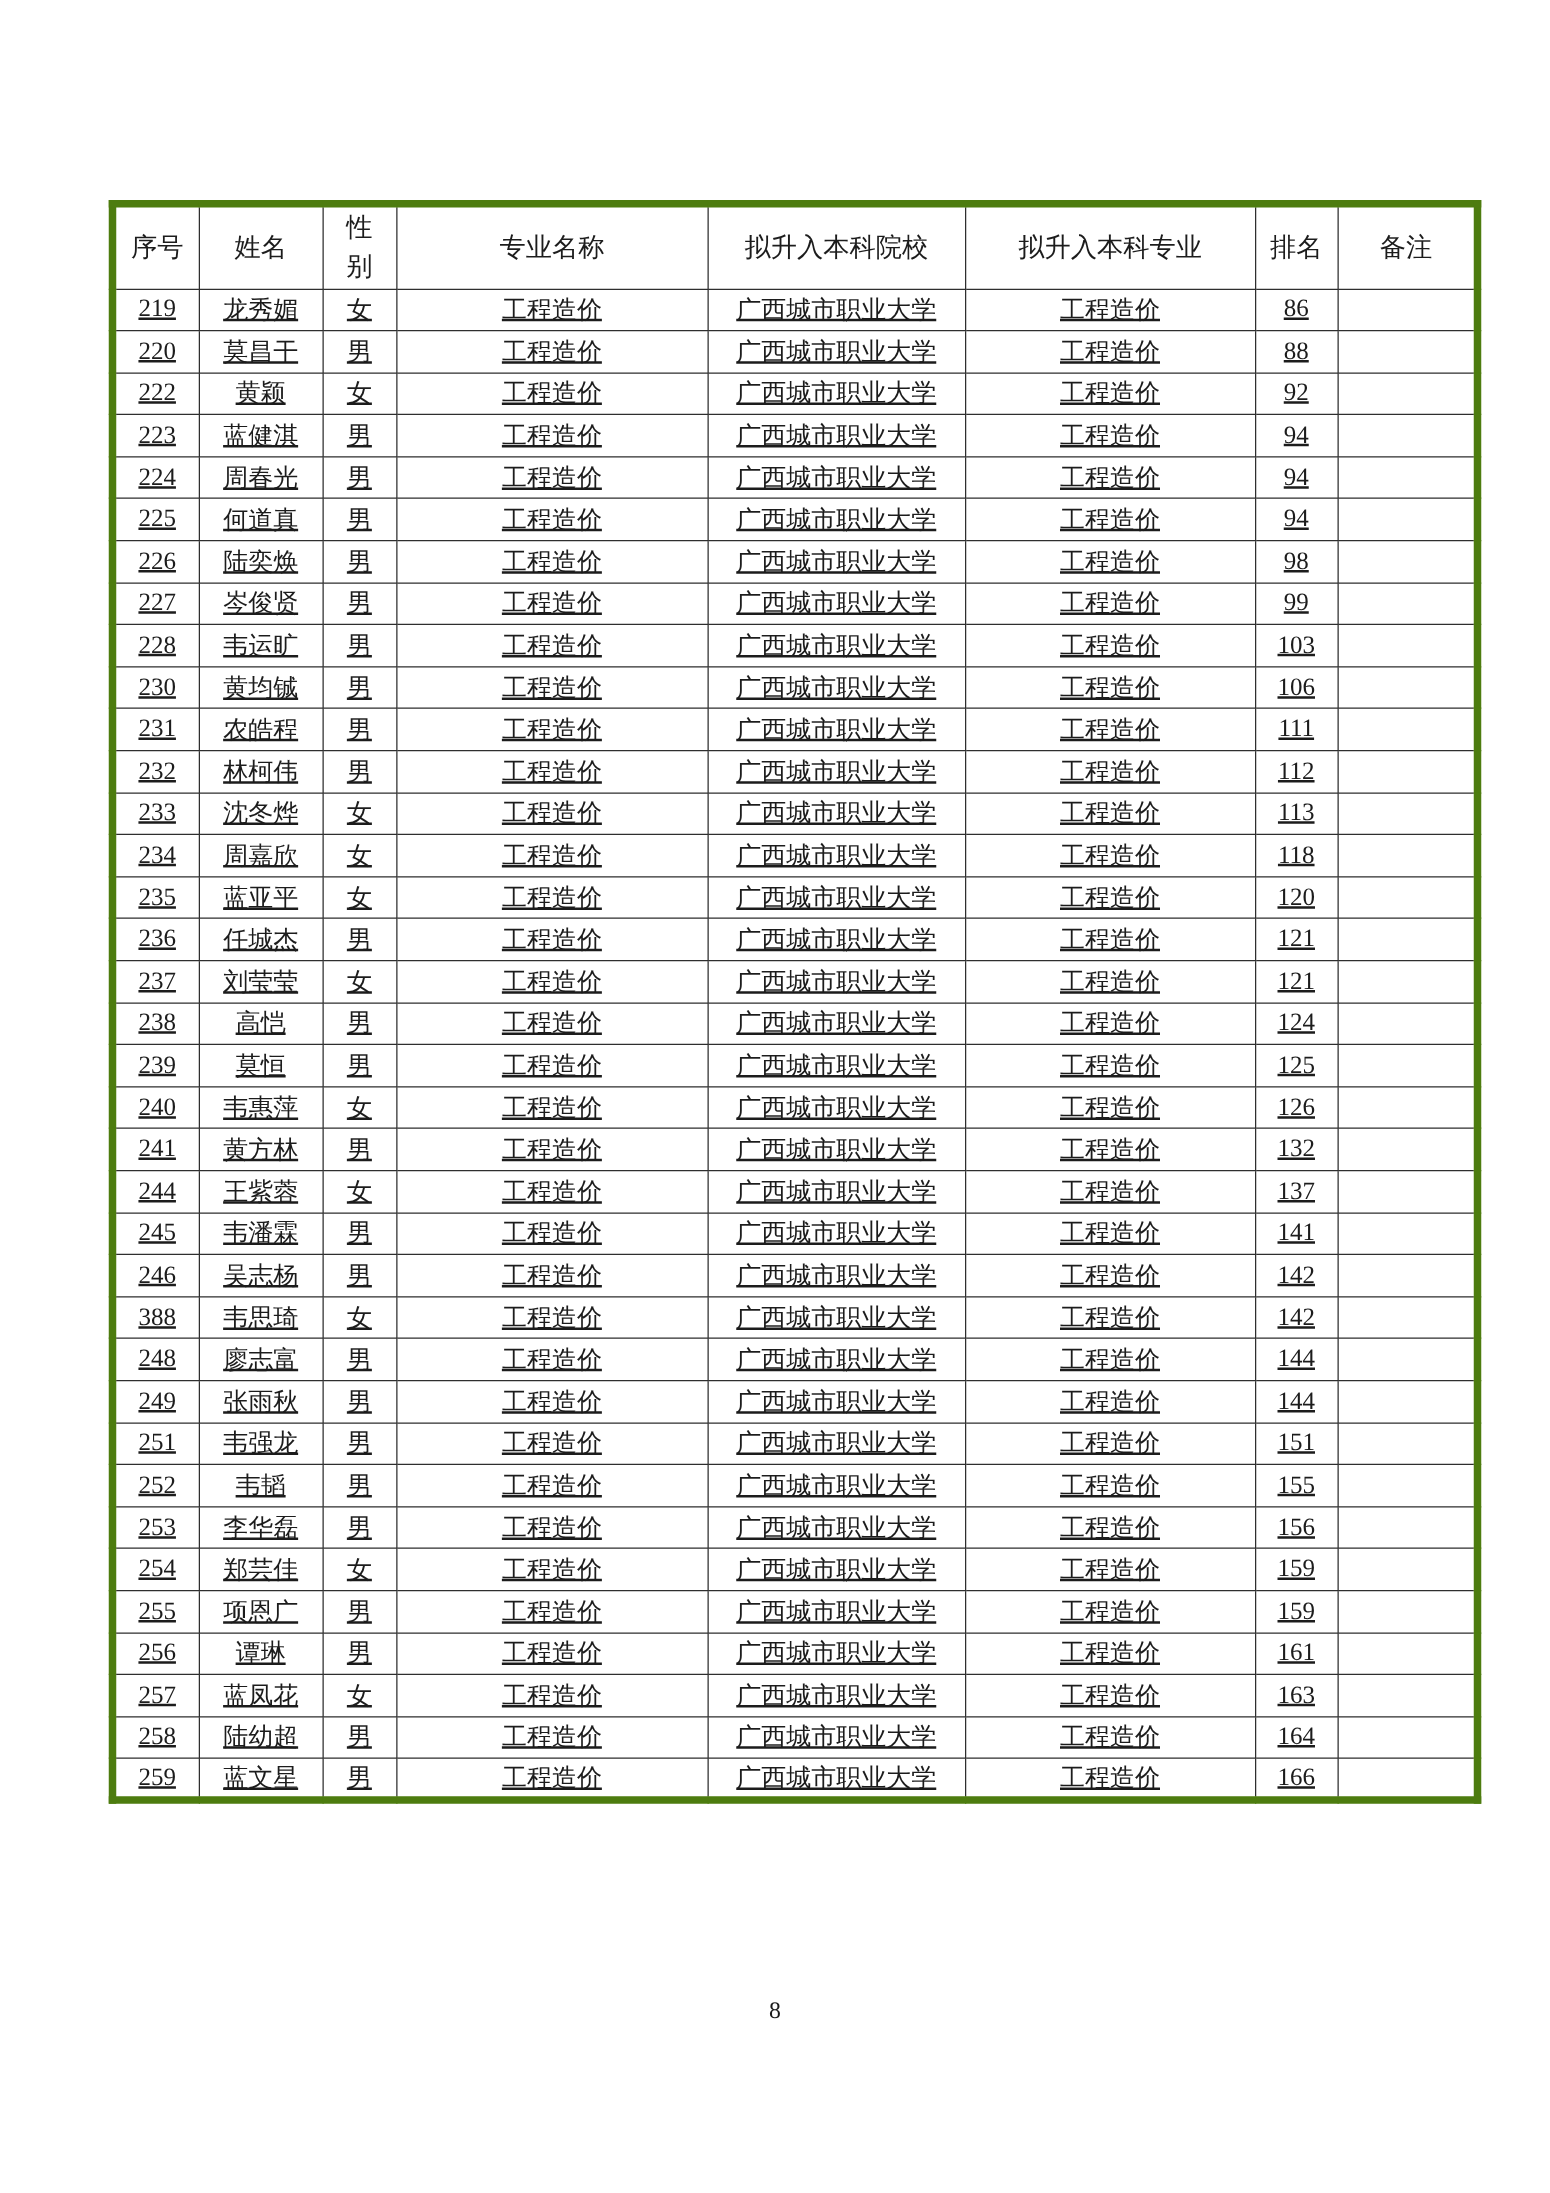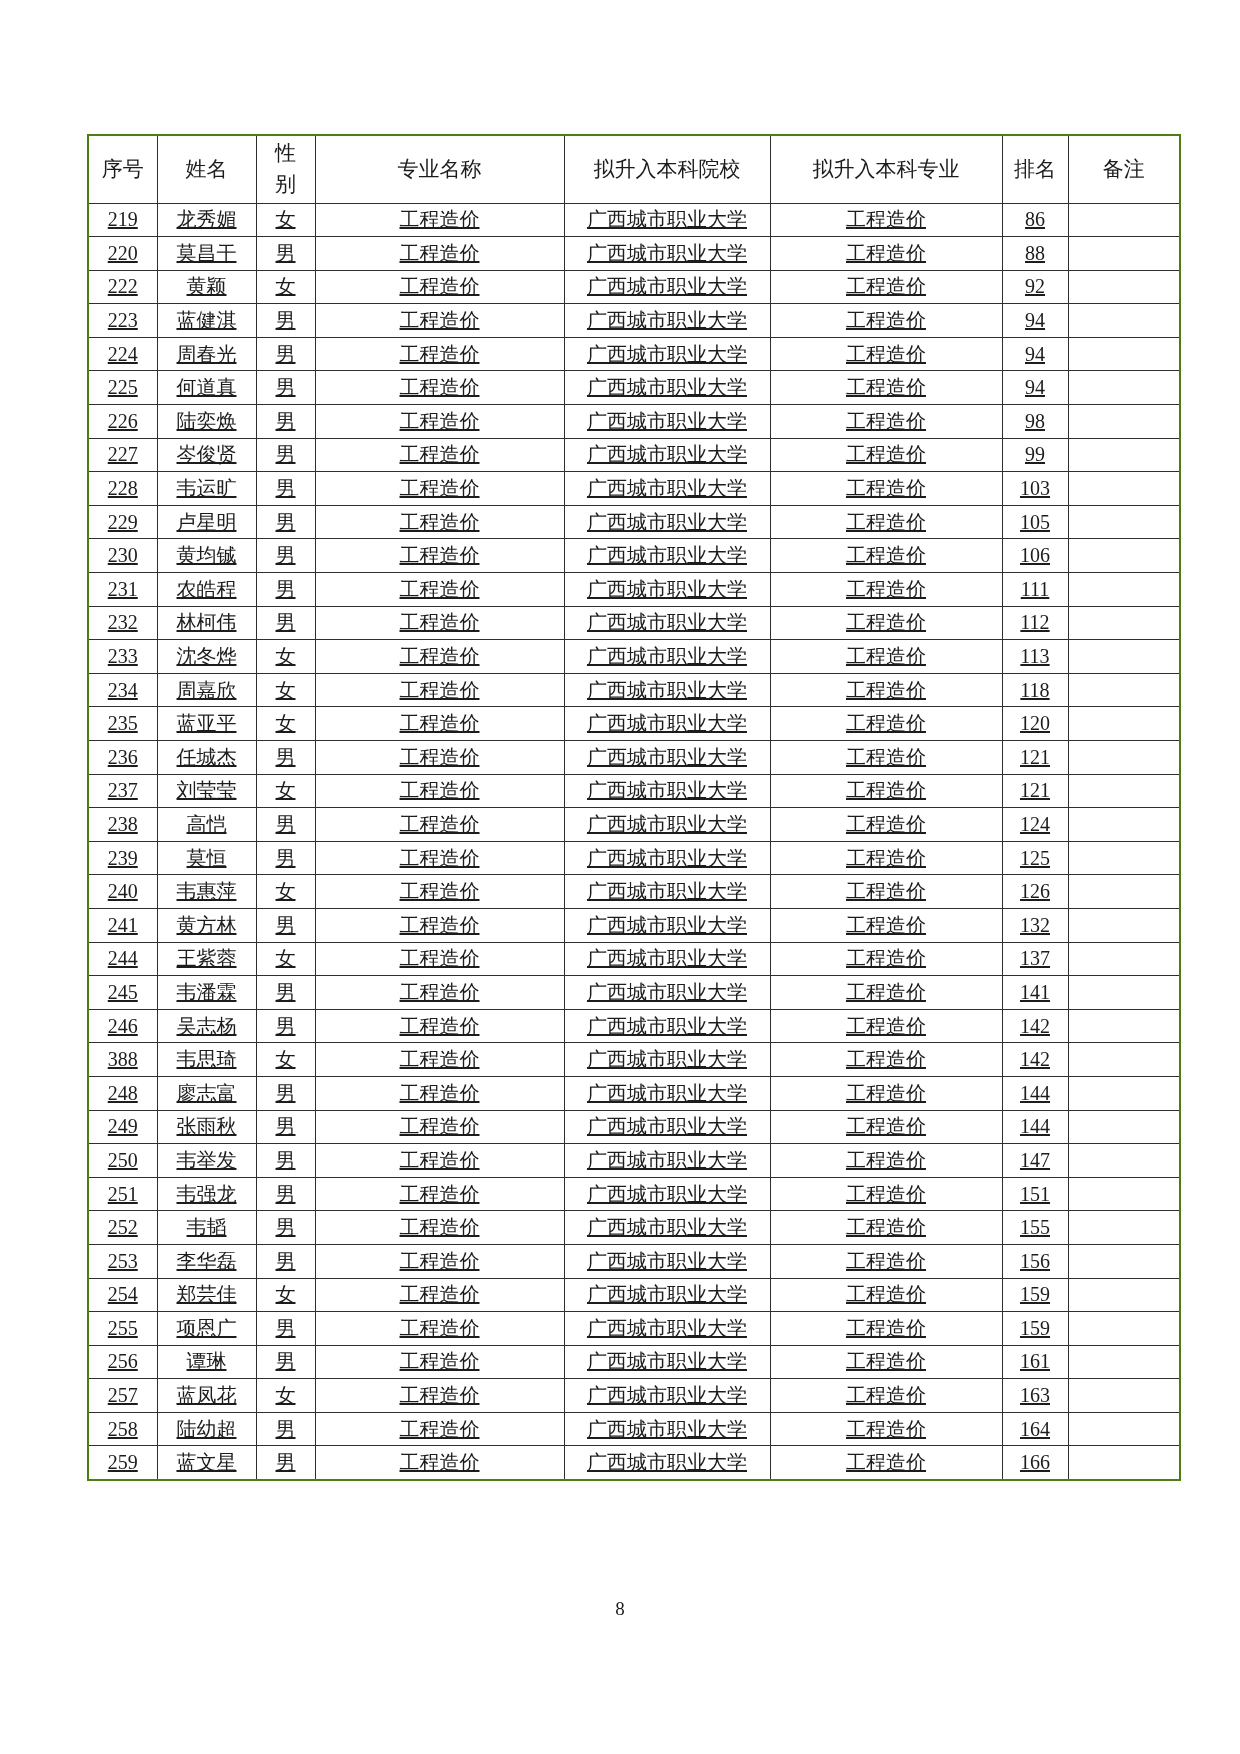--- a/index.html
+++ b/index.html
@@ -13,25 +13,25 @@
   .page {
     position: relative;
     width: 1240px;
     height: 1754px;
     background: #ffffff;
     overflow: hidden;
   }
   table.roster {
     position: absolute;
     left: 87px;
-    top: 134px;
+    top: 160px;
     width: 1092px;
     border-collapse: collapse;
     table-layout: fixed;
-    border: 2px solid #4d7c0f;
+    border: 6px solid #4d7c0f;
   }
   th, td {
     border: 1px solid #2e2e2e;
     text-align: center;
     vertical-align: middle;
     font-weight: normal;
     padding: 0;
     overflow: hidden;
   }
   thead tr { height: 68px; }
@@ -168,30 +168,20 @@
           <td>228</td>
           <td>韦运旷</td>
           <td>男</td>
           <td>工程造价</td>
           <td>广西城市职业大学</td>
           <td>工程造价</td>
           <td>103</td>
           <td></td>
         </tr>
         <tr>
-          <td>229</td>
-          <td>卢星明</td>
-          <td>男</td>
-          <td>工程造价</td>
-          <td>广西城市职业大学</td>
-          <td>工程造价</td>
-          <td>105</td>
-          <td></td>
-        </tr>
-        <tr>
           <td>230</td>
           <td>黄均铖</td>
           <td>男</td>
           <td>工程造价</td>
           <td>广西城市职业大学</td>
           <td>工程造价</td>
           <td>106</td>
           <td></td>
         </tr>
         <tr>
@@ -355,30 +345,20 @@
           <td></td>
         </tr>
         <tr>
           <td>249</td>
           <td>张雨秋</td>
           <td>男</td>
           <td>工程造价</td>
           <td>广西城市职业大学</td>
           <td>工程造价</td>
           <td>144</td>
-          <td></td>
-        </tr>
-        <tr>
-          <td>250</td>
-          <td>韦举发</td>
-          <td>男</td>
-          <td>工程造价</td>
-          <td>广西城市职业大学</td>
-          <td>工程造价</td>
-          <td>147</td>
           <td></td>
         </tr>
         <tr>
           <td>251</td>
           <td>韦强龙</td>
           <td>男</td>
           <td>工程造价</td>
           <td>广西城市职业大学</td>
           <td>工程造价</td>
           <td>151</td>

